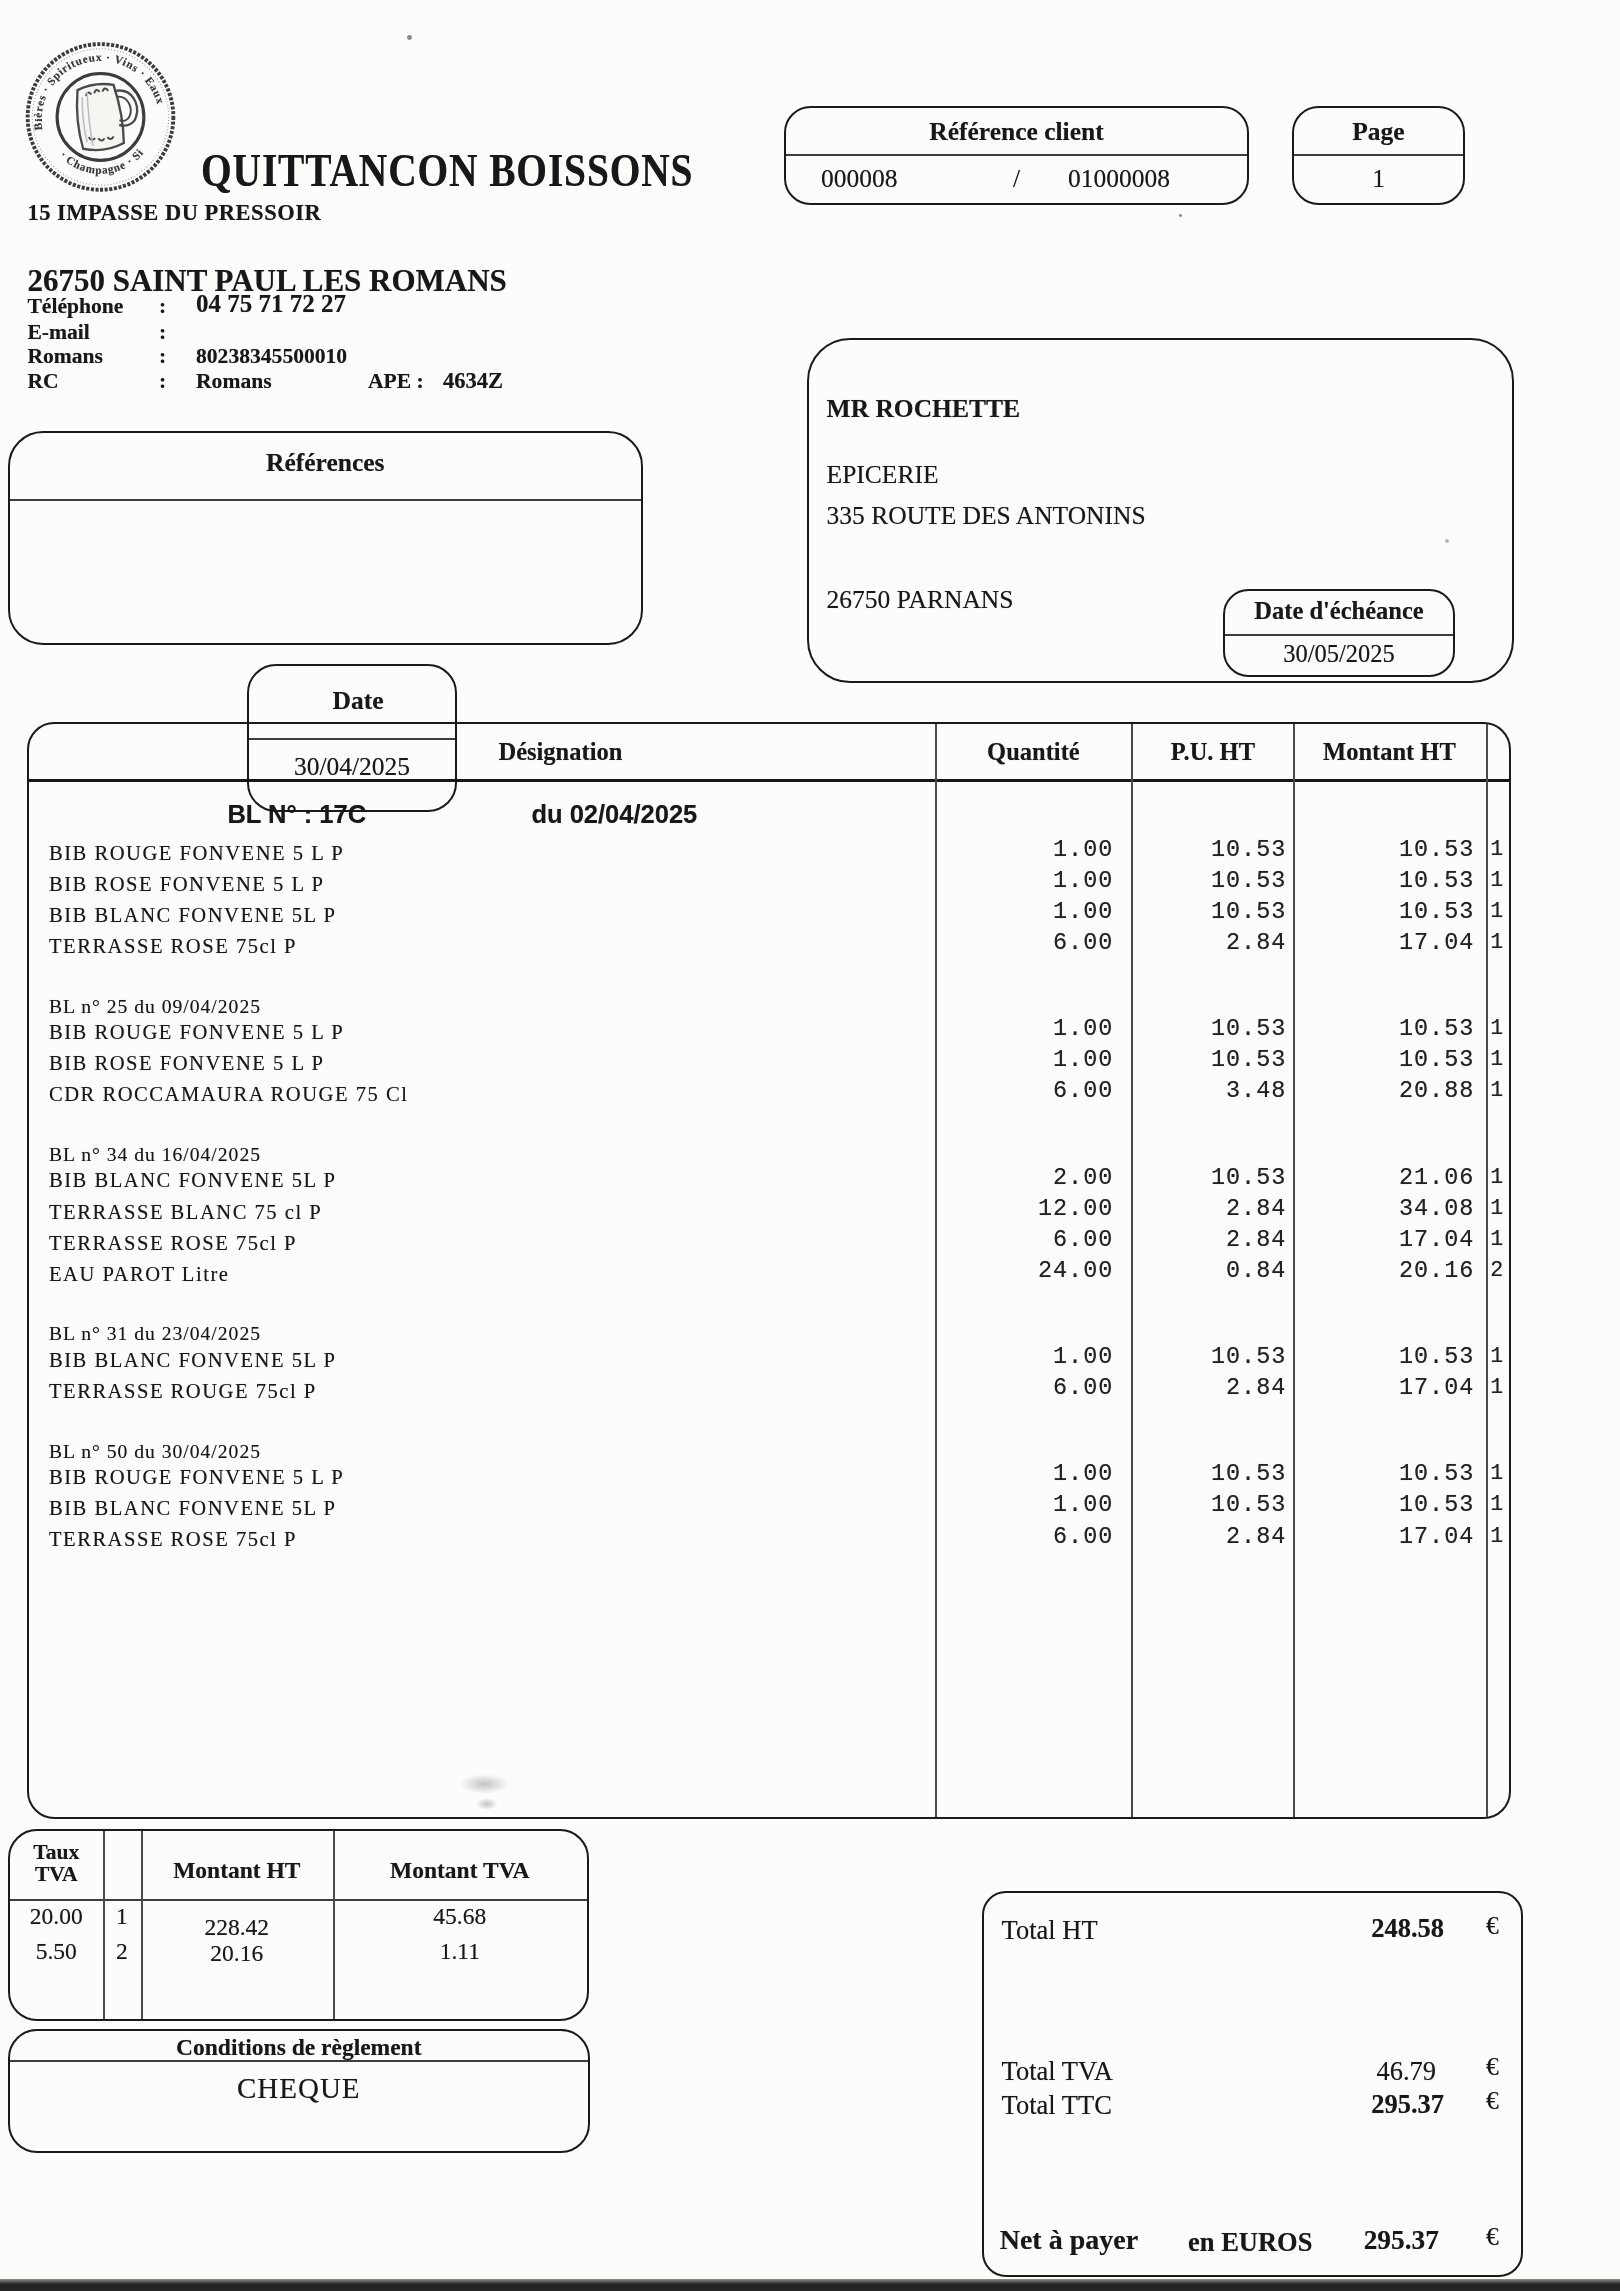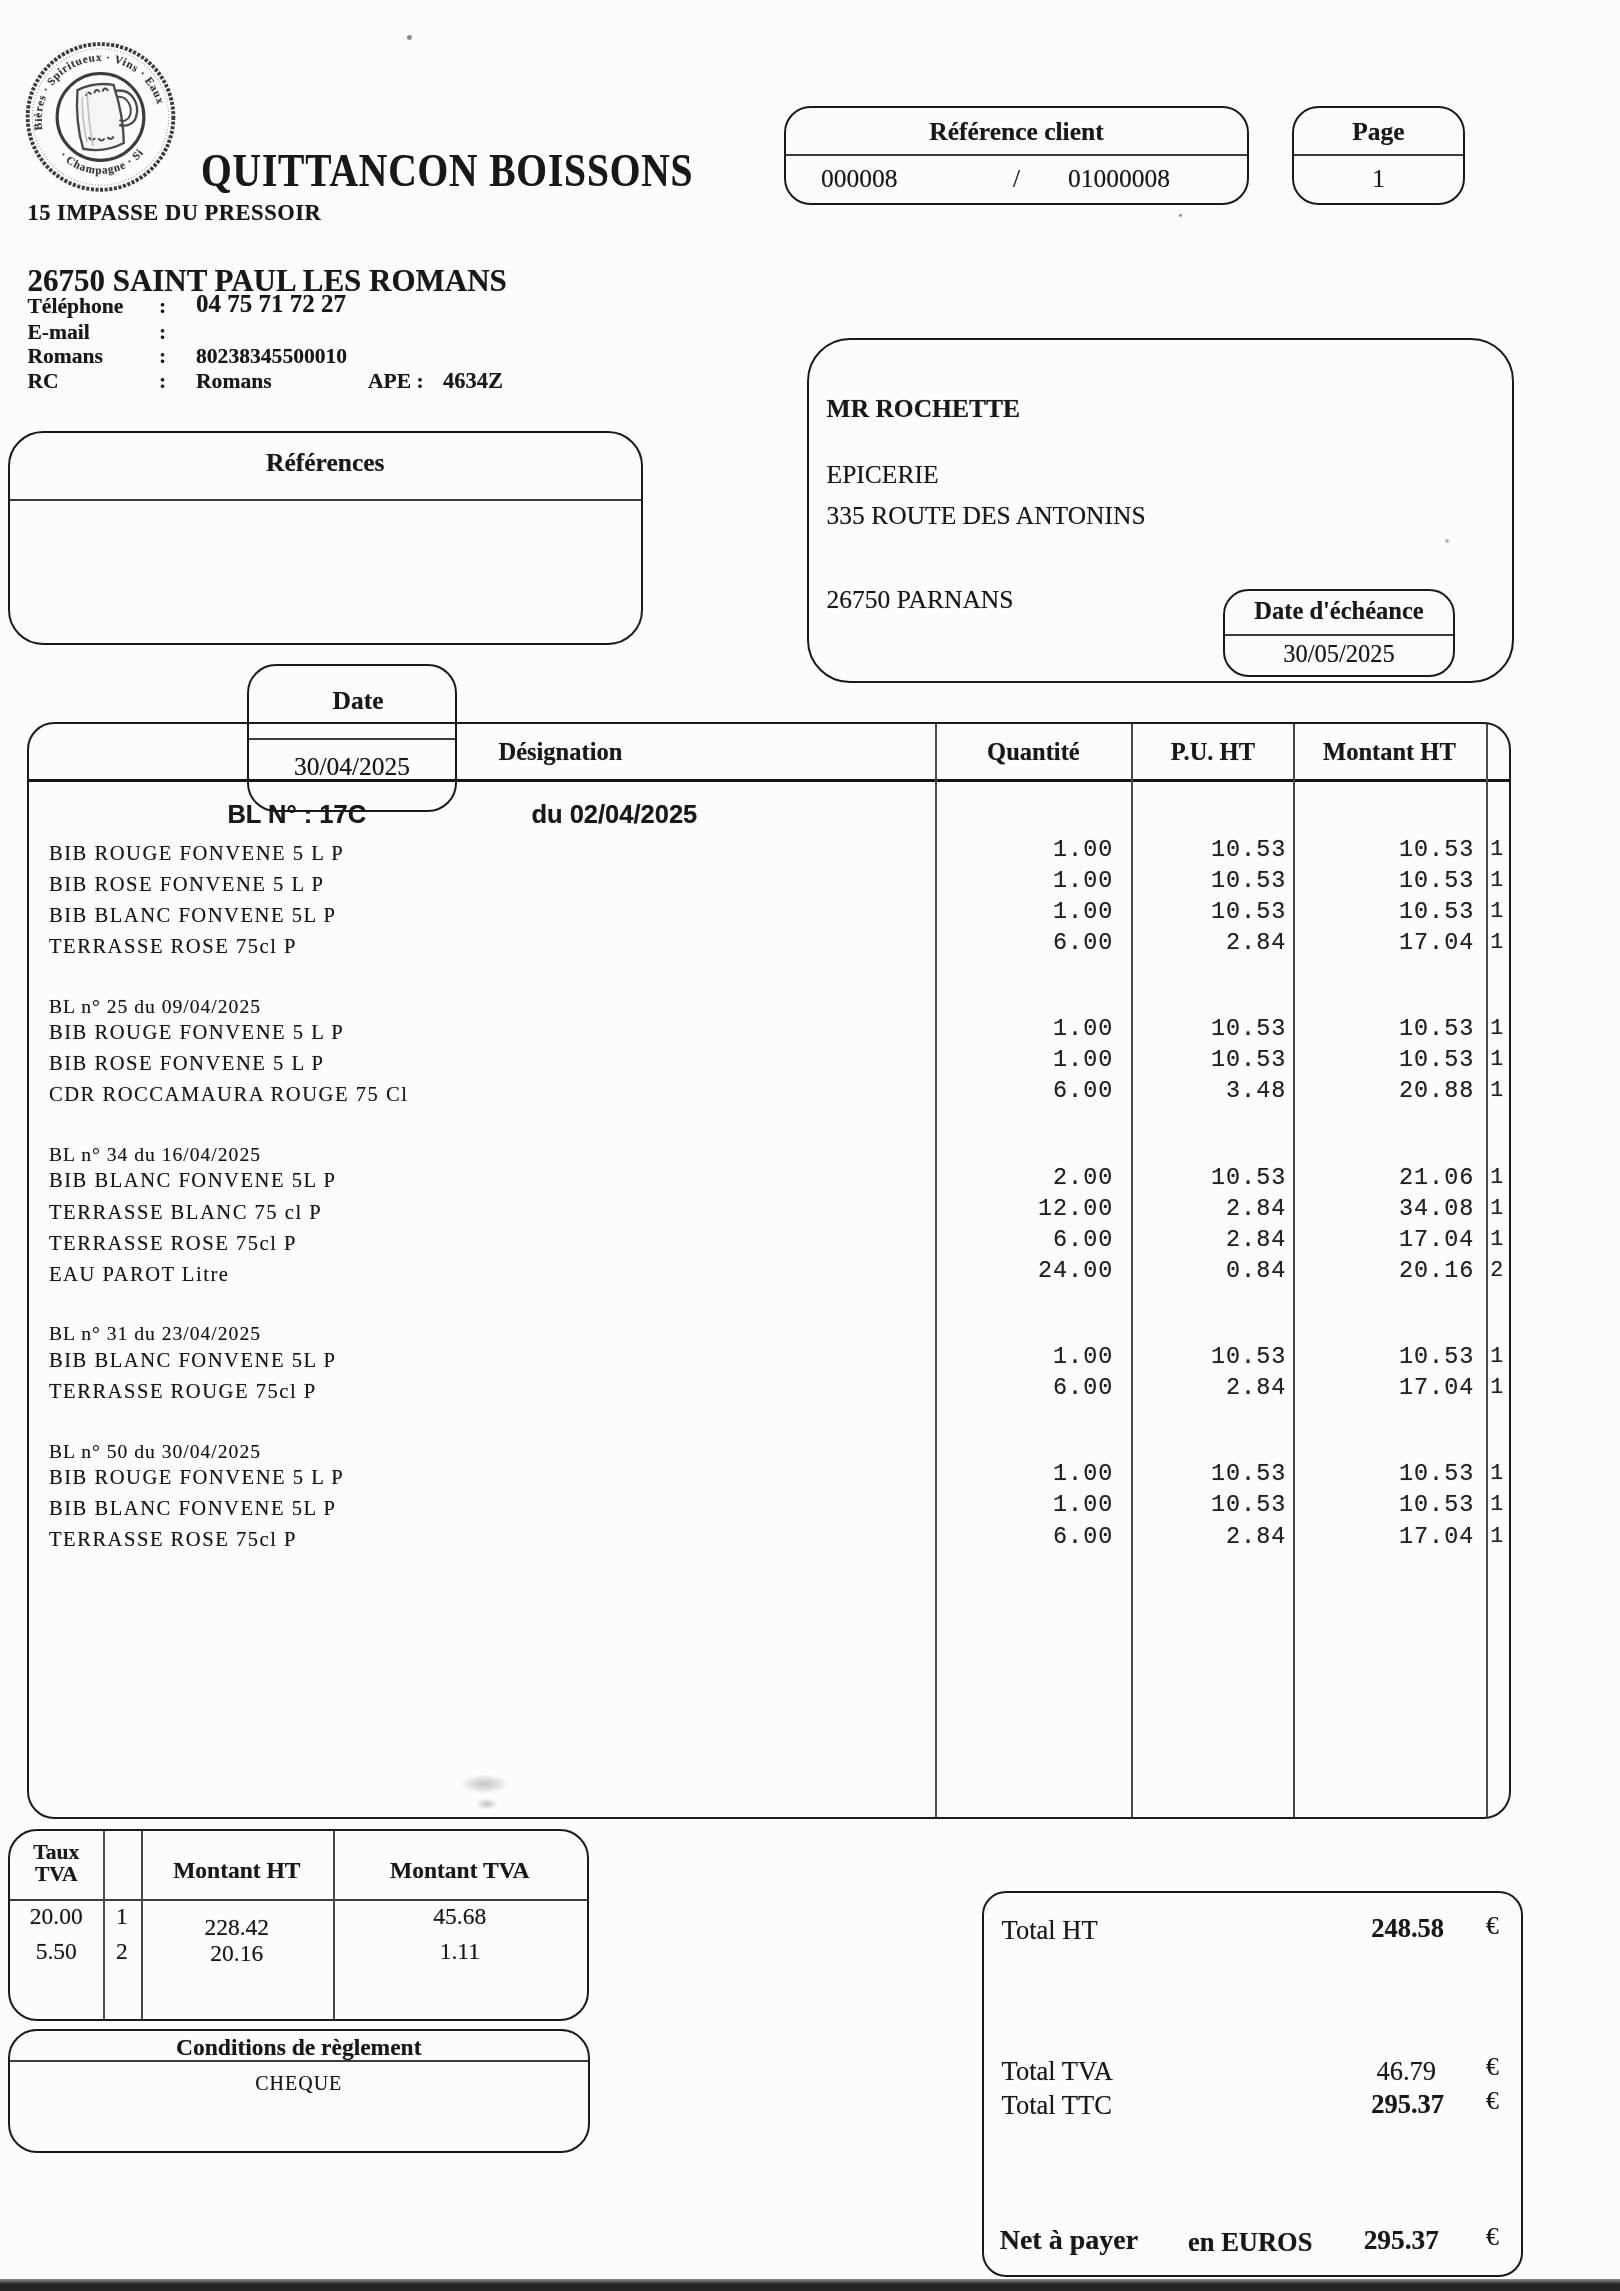--- a/index.html
+++ b/index.html
@@ -254,21 +254,21 @@
       <span class="tva-cell t-tva" style="top: 72px;">45.68</span>
       <span class="tva-cell t-taux" style="top: 107px;">5.50</span>
       <span class="tva-cell t-code" style="top: 107px;">2</span>
       <span class="tva-cell t-ht" style="top: 109px;">20.16</span>
       <span class="tva-cell t-tva" style="top: 107px;">1.11</span>
     </div>
 
   <div class="box" style="left:7.8px;top:2029px;width:578px;height:120px;">
     <div class="hdiv" style="top:29px;height:1.5px;"></div>
     <div class="box-label" style="top:2.9px;font-size:23.5px;">Conditions de règlement</div>
-    <div class="abs center" style="left:0;right:0;top:41px;font-size:20px;letter-spacing:1px;">CHEQUE</div>
+    <div class="abs center" style="left:0;right:0;top:41px;font-size:29px;letter-spacing:1px;">CHEQUE</div>
   </div>
 
   <div class="box" style="left:982px;top:1891px;width:537px;height:382px;border-radius:24px;">
     <span class="tot-lab" style="left:17.6px;top:21.6px;">Total HT</span>
     <span class="tot-val" style="left:284px;top:19.6px;">248.58</span>
     <span class="euro" style="left:502px;top:17.6px;">€</span>
 
     <span class="tot-lab" style="left:17.6px;top:163px;">Total TVA</span>
     <span class="tot-val reg" style="left:276px;top:163px;">46.79</span>
     <span class="euro" style="left:502px;top:159px;">€</span>

